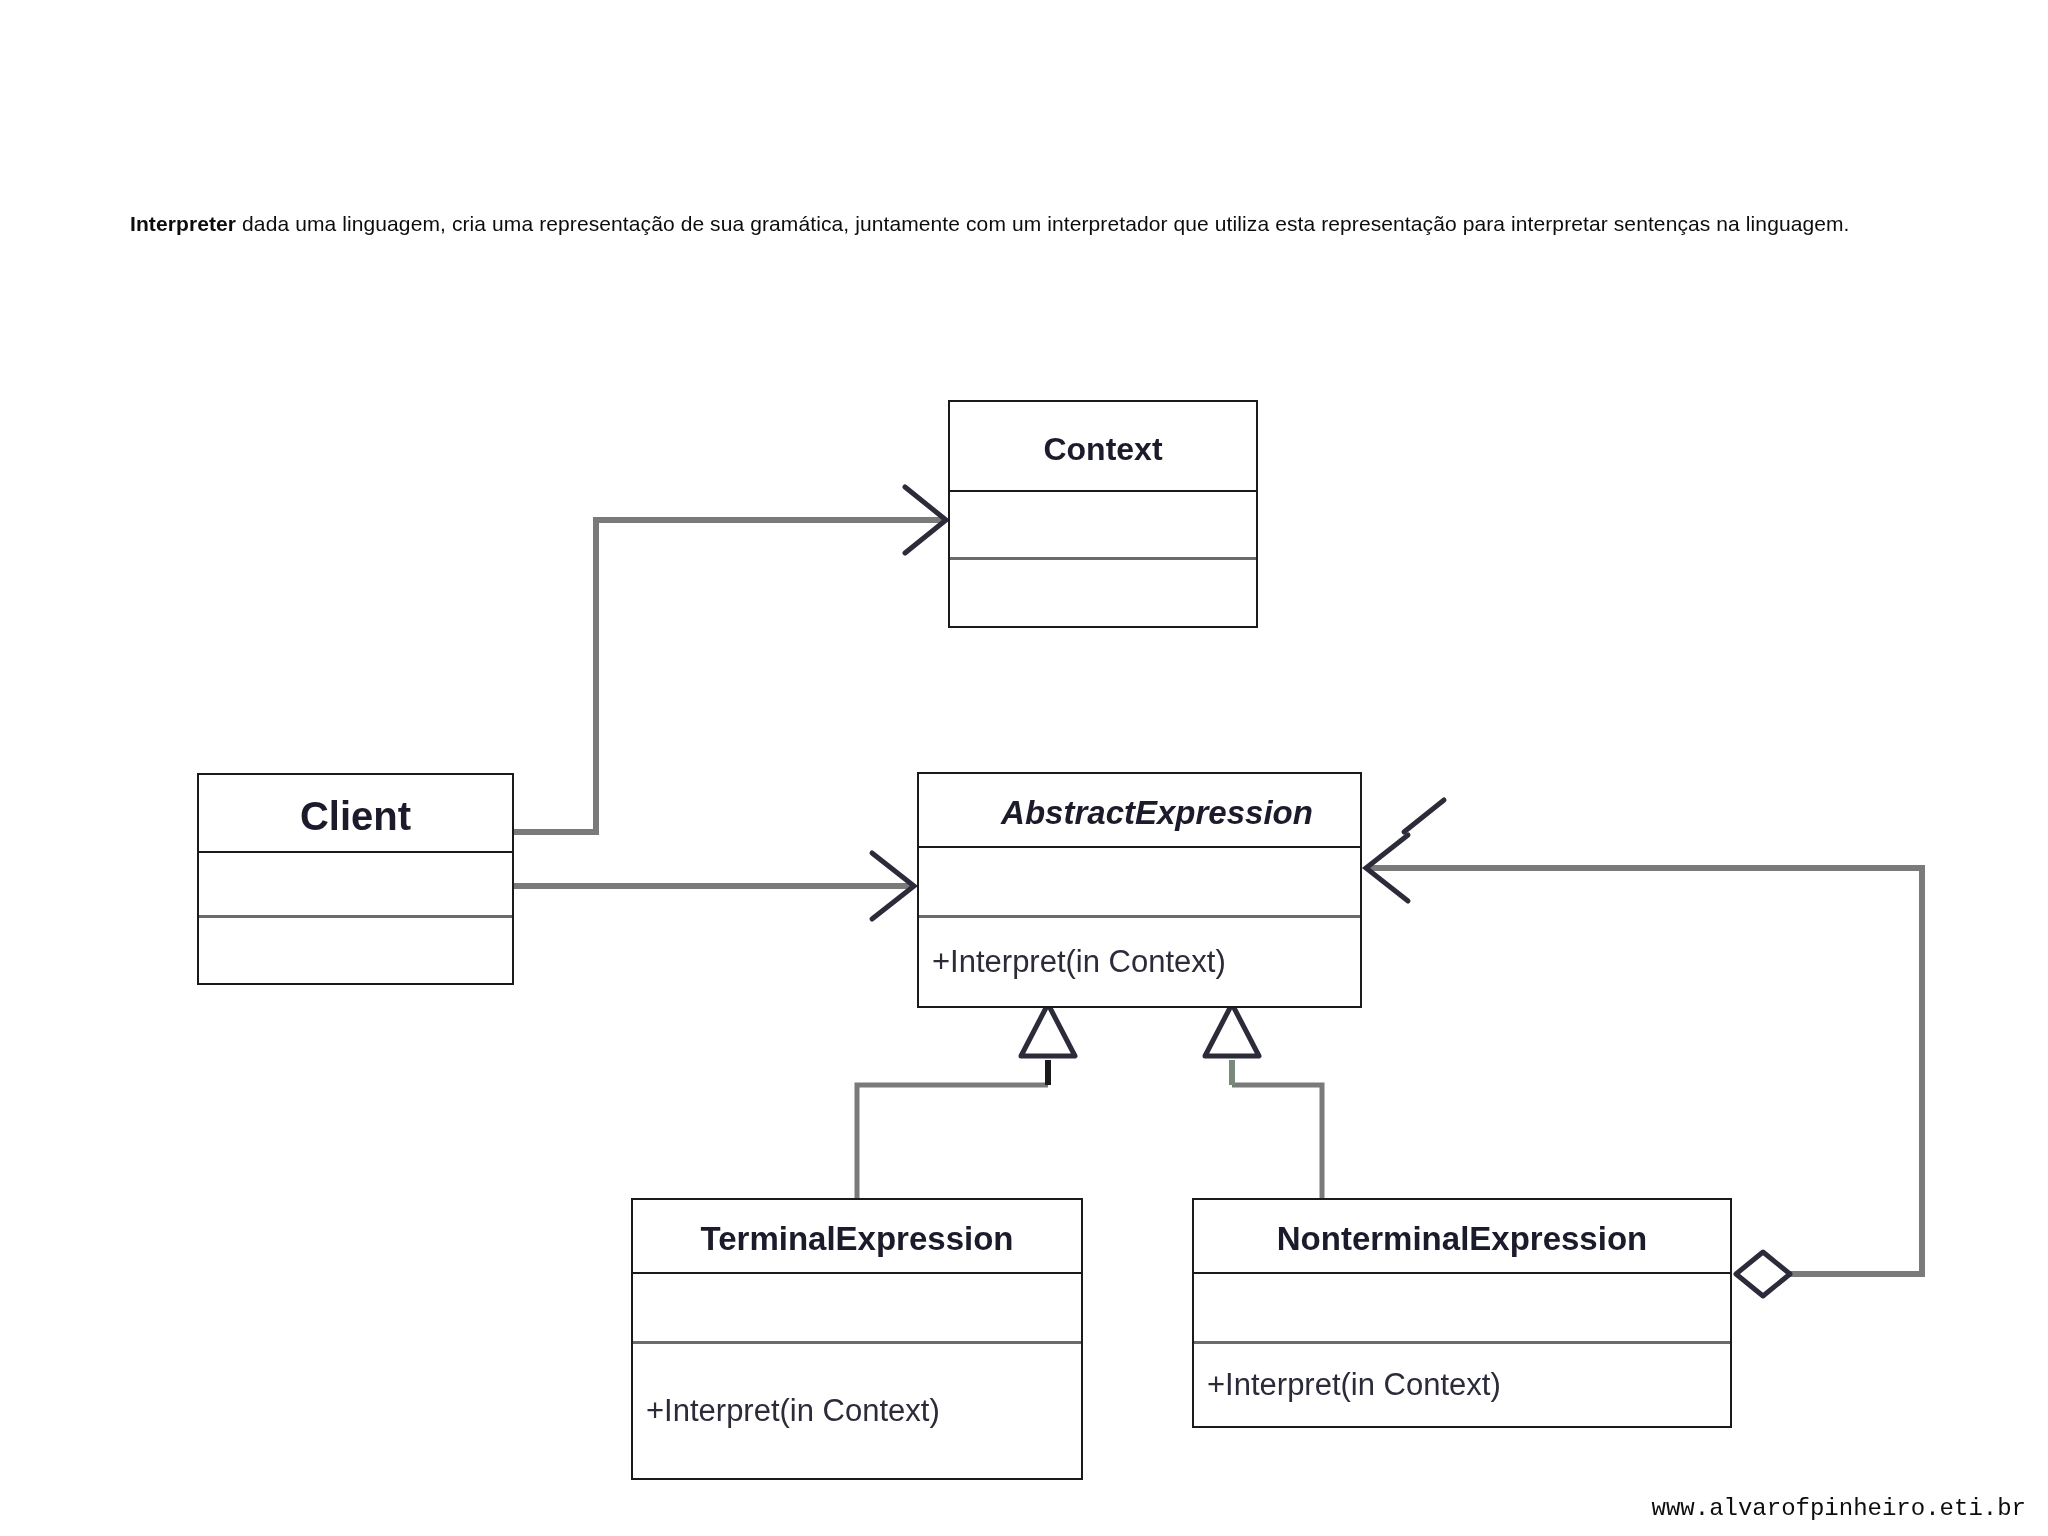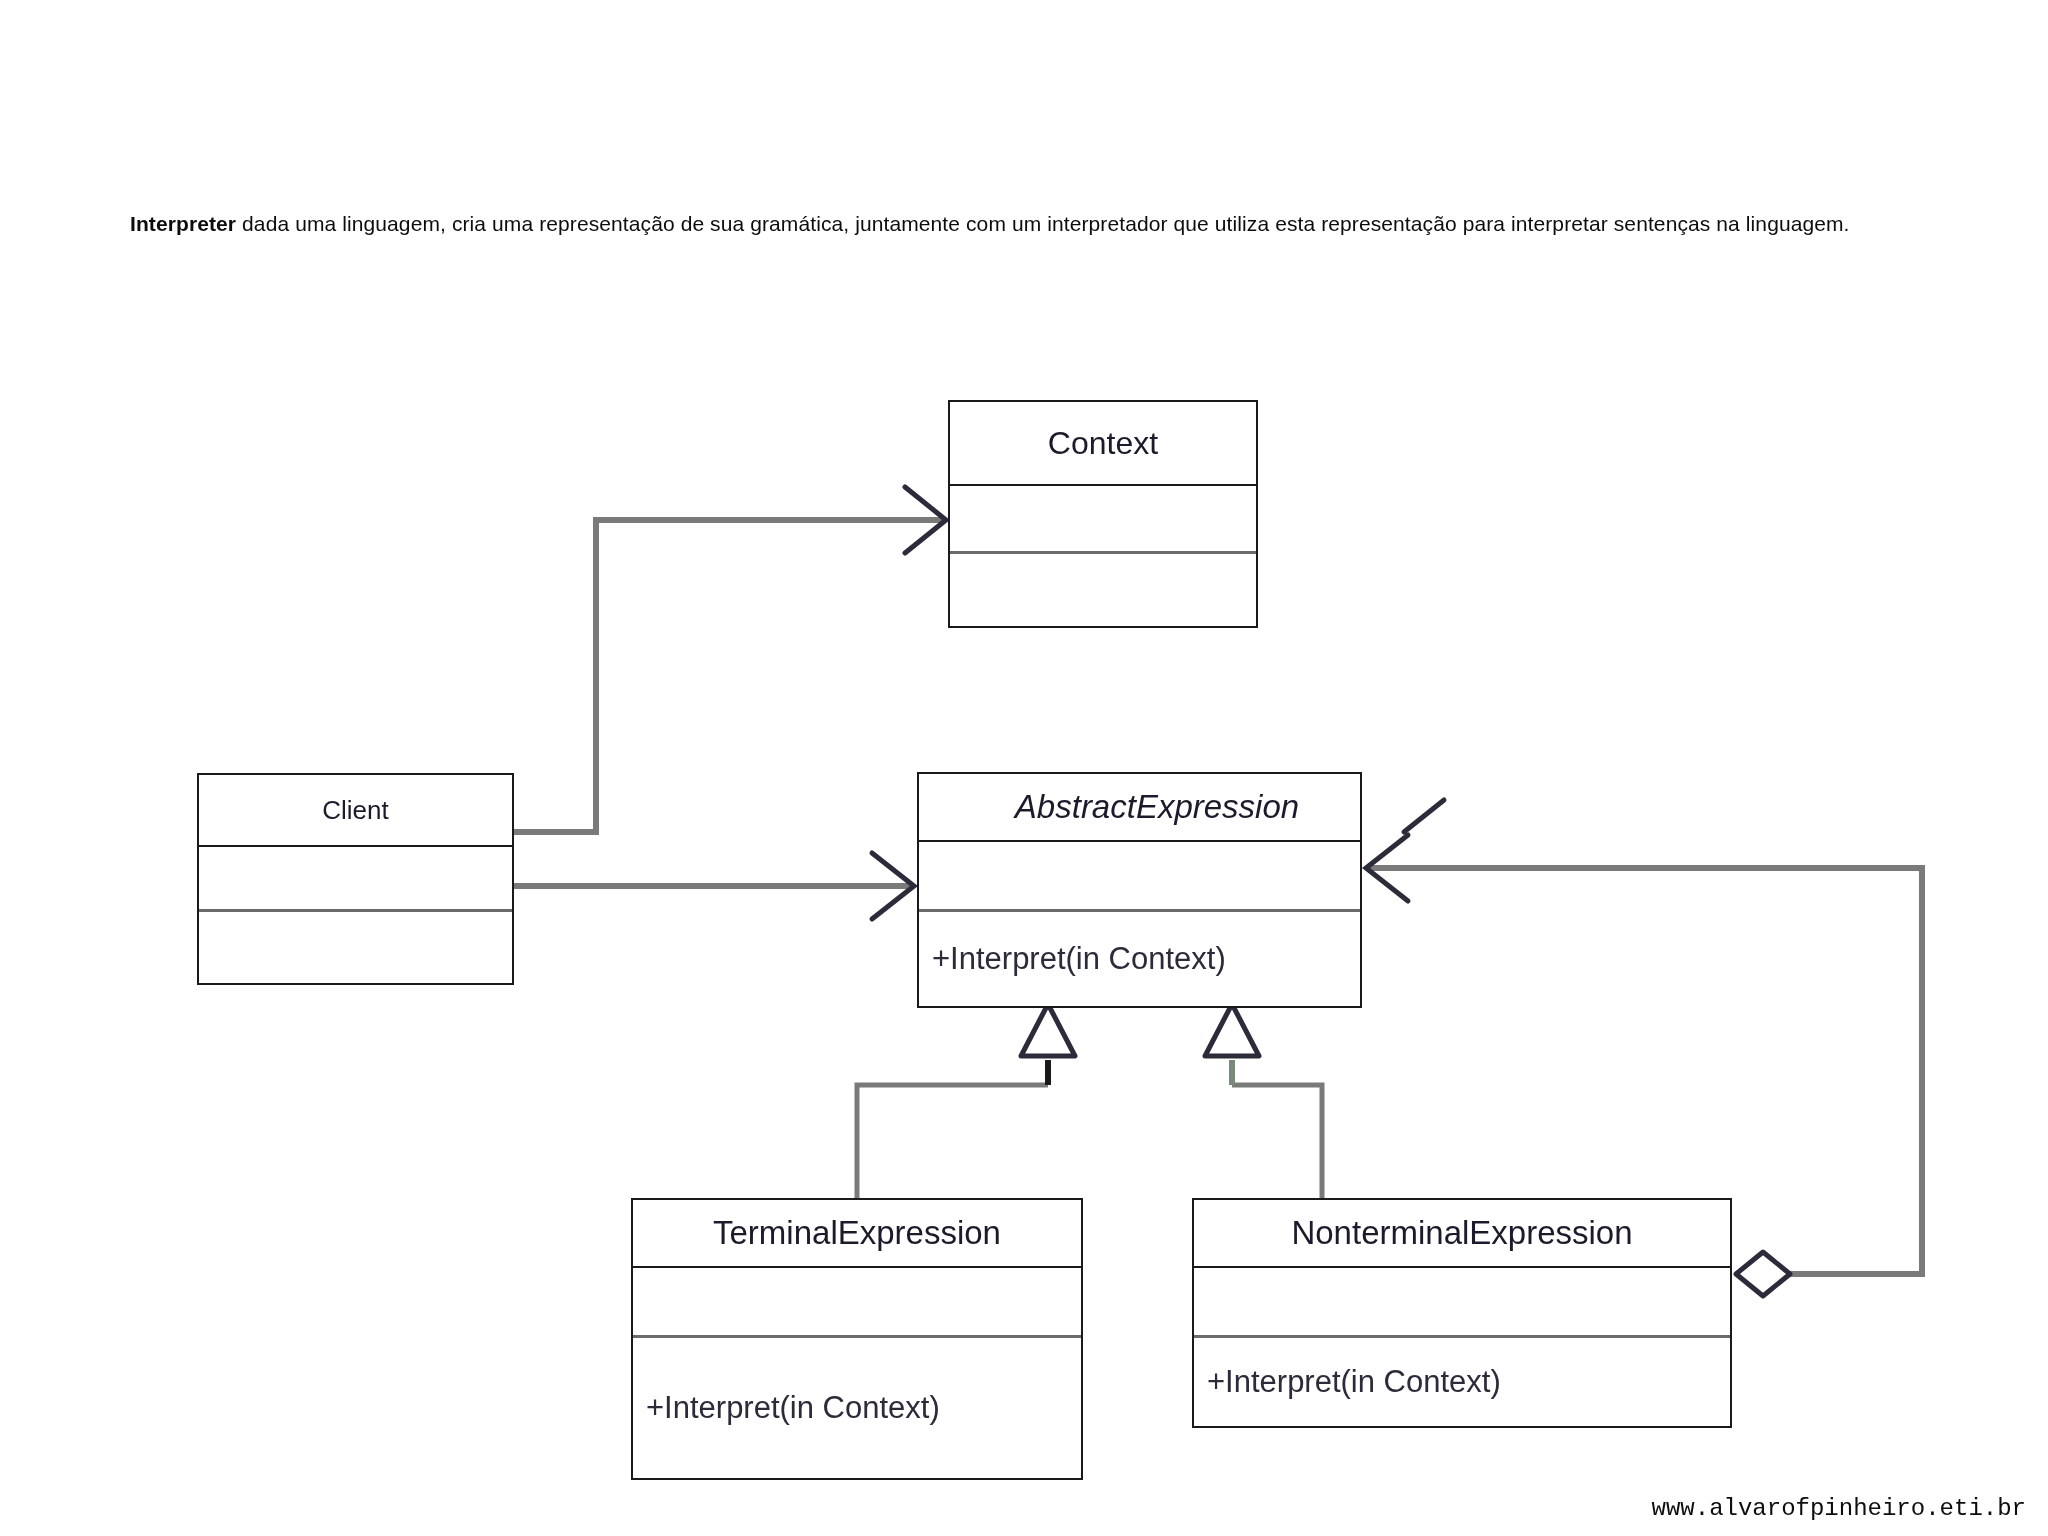--- a/index.html
+++ b/index.html
@@ -58,24 +58,25 @@
     display: flex;
     flex-direction: column;
     z-index: 3;
   }
   .uml-name {
     box-sizing: border-box;
     border-bottom: 2px solid #1a1a1a;
     display: flex;
     align-items: center;
     justify-content: center;
-    font-weight: normal;
+    font-weight: bold;
     color: #1b1b2b;
     white-space: nowrap;
     overflow: hidden;
+    margin-top: 6px;
   }
   .uml-name.italic {
     font-style: italic;
   }
   .uml-attrs {
     box-sizing: border-box;
     border-bottom: 3px solid #6b6b6b;
     flex: none;
   }
   .uml-ops {
@@ -89,21 +90,21 @@
     overflow: hidden;
   }
   .uml-ops.empty { padding: 0; }
 
   
   #box-context      { left: 948px;  top: 400px;  width: 310px; height: 228px; }
   #box-context      .uml-name  { height: 84px; font-size: 32px; }
   #box-context      .uml-attrs { height: 68px; }
 
   #box-client       { left: 197px;  top: 773px;  width: 317px; height: 212px; }
-  #box-client       .uml-name  { height: 72px; font-size: 26px; }
+  #box-client       .uml-name  { height: 72px; font-size: 40px; }
   #box-client       .uml-attrs { height: 65px; }
 
   #box-abstract     { left: 917px;  top: 772px;  width: 445px; height: 236px; }
   #box-abstract     .uml-name  { height: 68px; font-size: 33px; padding-left: 35px; }
   #box-abstract     .uml-attrs { height: 70px; }
   #box-abstract     .uml-ops   { font-size: 31px; }
 
   #box-terminal     { left: 631px;  top: 1198px; width: 452px; height: 282px; }
   #box-terminal     .uml-name  { height: 68px; font-size: 33px; }
   #box-terminal     .uml-attrs { height: 70px; }

